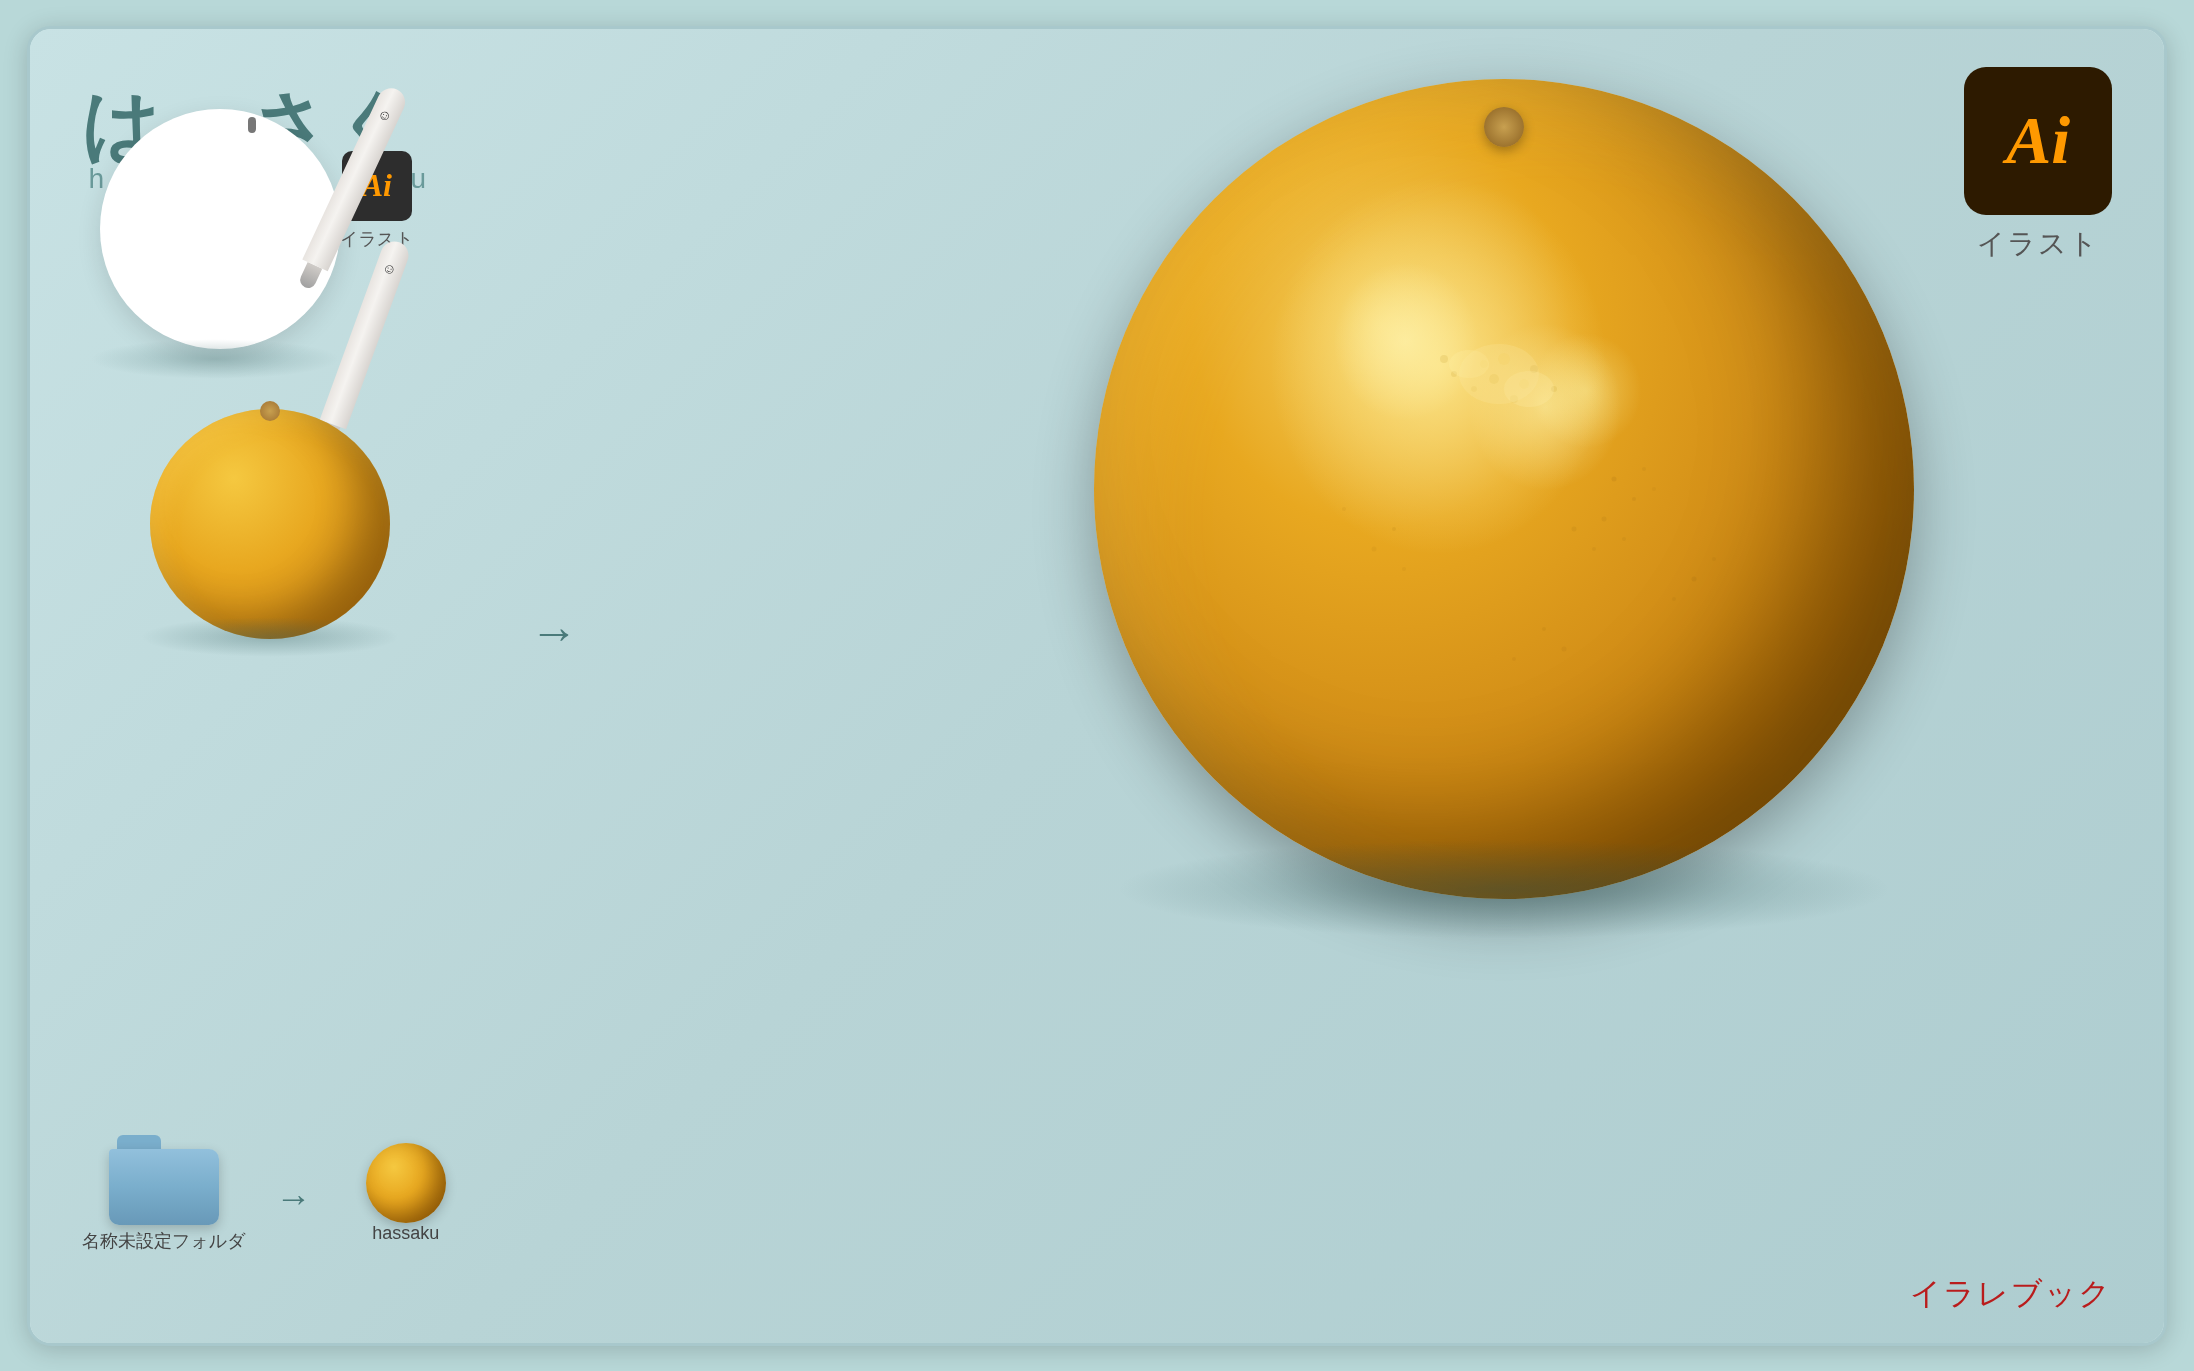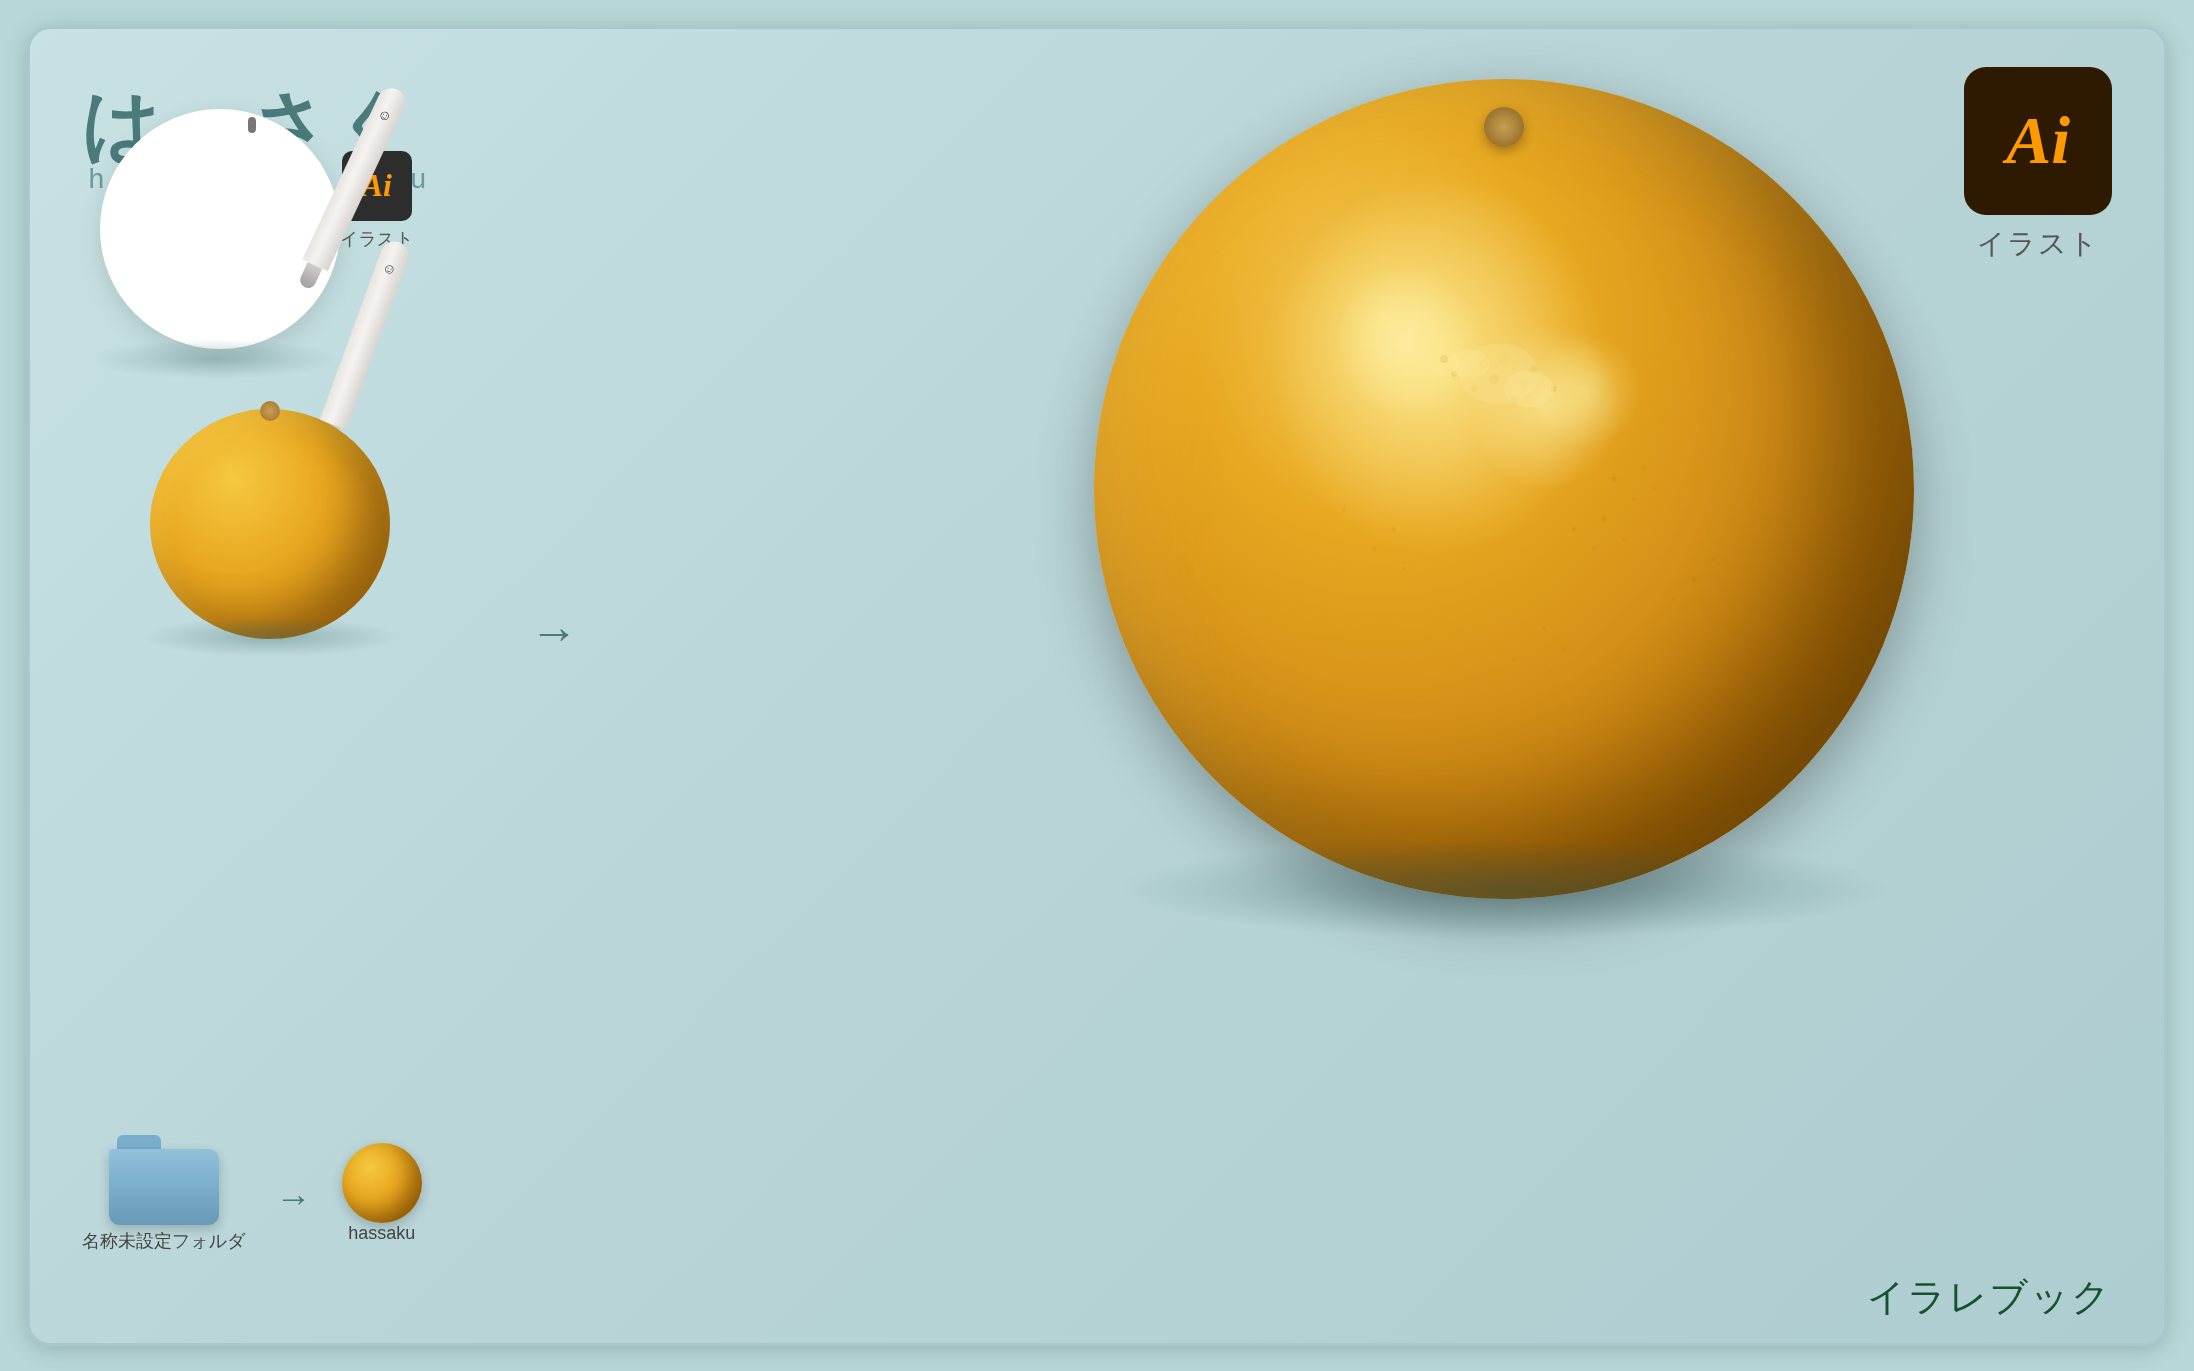--- a/index.html
+++ b/index.html
@@ -334,20 +334,21 @@
     }
     .arrow-right-small {
       font-size: 36px;
       color: #4a7a7a;
       font-weight: 700;
     }
     .mini-hassaku {
       display: flex;
       flex-direction: column;
       align-items: center;
+      margin-left: 24px;
     }
     .mini-hassaku-circle {
       width: 80px;
       height: 80px;
       border-radius: 50%;
       background: radial-gradient(ellipse at 35% 30%, #f5c840 0%, #e8a820 40%, #c07808 80%, #9a5a05 100%);
       box-shadow: inset -10px -8px 20px rgba(0,0,0,0.25), 0 4px 12px rgba(0,0,0,0.2);
     }
     .mini-hassaku-label {
       font-size: 18px;
@@ -368,24 +369,24 @@
       font-size: 30px;
       color: #3a5a5a;
       font-weight: 500;
       letter-spacing: 1px;
     }
     .footer-text strong {
       font-weight: 700;
     }
     .footer-brand {
       position: absolute;
-      bottom: 20px;
+      bottom: 28px;
       right: 52px;
-      font-size: 38px;
-      color: #14532d;
+      font-size: 31px;
+      color: #b91c1c;
       letter-spacing: 2px;
     }
   </style>
 </head>
 <body>
 
 <div class="outer-frame">
   <div class="bg"></div>
 
   <div class="title-ja">はっさく</div>

